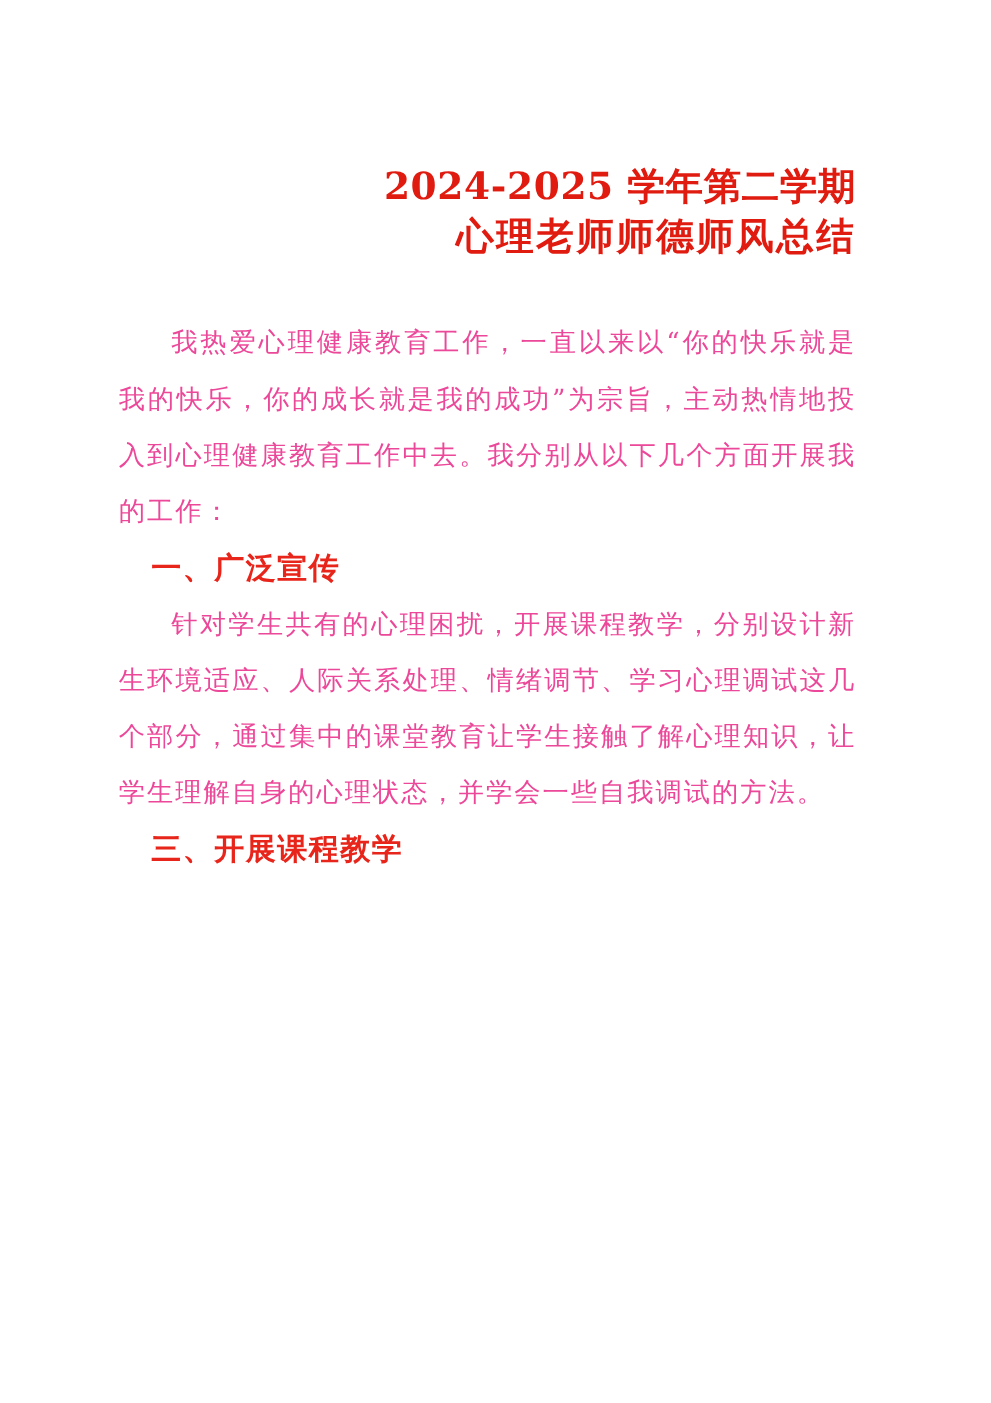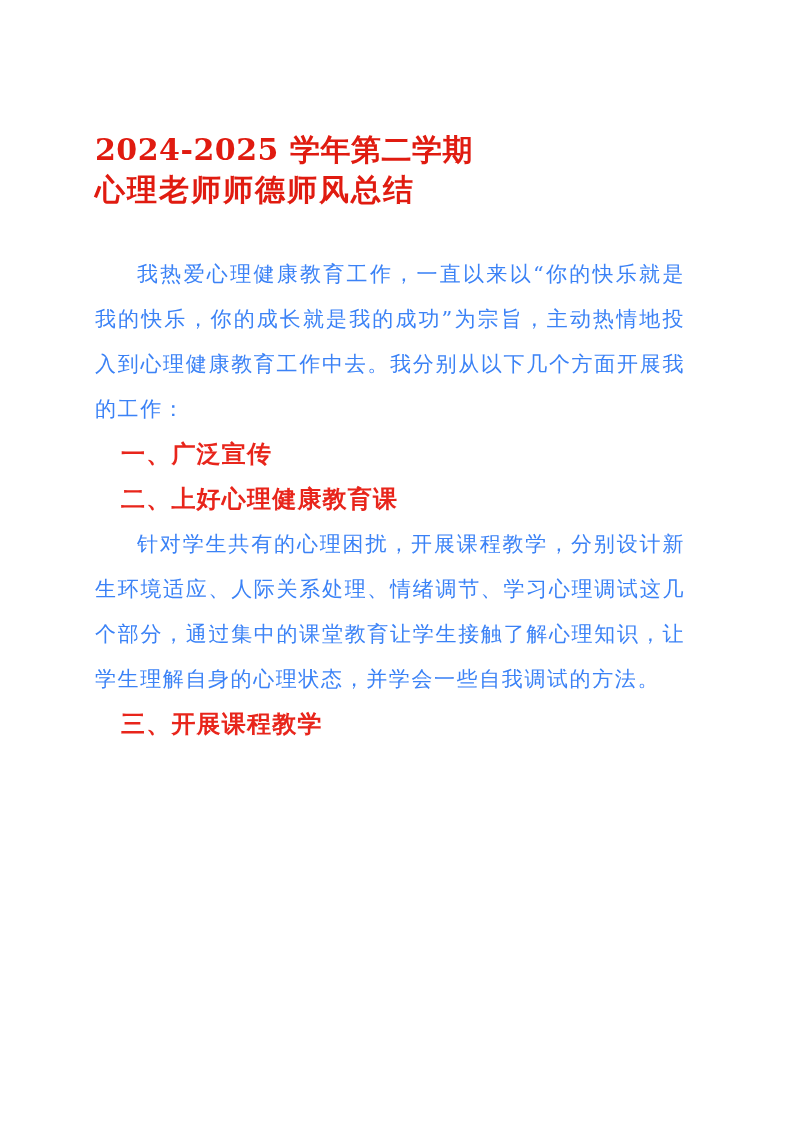--- a/index.html
+++ b/index.html
@@ -20,21 +20,21 @@
     position: absolute;
     left: 95px;
     top: 0;
     width: 590px;
   }
 
   
   .doc-title {
     margin: 0;
     padding-top: 130px;
-    text-align: left;
+    text-align: right;
     color: #e01b10;
     font-family: "DejaVu Serif", "Liberation Serif", serif;
     font-weight: 700;
     font-size: 30px;
     line-height: 40px;
     letter-spacing: 1px;
   }
   .doc-title .title-line {
     display: block;
     white-space: nowrap;
@@ -55,21 +55,21 @@
     font-size: 24px;
     line-height: 45px;
     text-indent: 26px;
     letter-spacing: 1.2px;
     white-space: nowrap;
   }
 
   
   .body-paragraph {
     margin: 0;
-    color: #3b82f6;
+    color: #ec4899;
     font-family: "DejaVu Serif", "Liberation Serif", serif;
     font-weight: 400;
     font-size: 21px;
     line-height: 45px;
     text-indent: 42px;
     text-align: justify;
     text-justify: inter-character;
     letter-spacing: 1.6px;
     word-break: break-all;
   }
@@ -86,19 +86,18 @@
     <h1 class="doc-title">
       <span class="title-line title-line-1">2024-2025 学年第二学期</span>
       <span class="title-line title-line-2">心理老师师德师风总结</span>
     </h1>
 
     <div class="lead-gap"></div>
 
     <div id="content-blocks">
         <p class="body-paragraph">我热爱心理健康教育工作，一直以来以“你的快乐就是我的快乐，你的成长就是我的成功”为宗旨，主动热情地投入到心理健康教育工作中去。我分别从以下几个方面开展我的工作：</p>
         <p class="section-heading">一、广泛宣传</p>
-        <p class="section-heading">二、上好心理健康教育课</p>
         <p class="body-paragraph">针对学生共有的心理困扰，开展课程教学，分别设计新生环境适应、人际关系处理、情绪调节、学习心理调试这几个部分，通过集中的课堂教育让学生接触了解心理知识，让学生理解自身的心理状态，并学会一些自我调试的方法。</p>
         <p class="section-heading">三、开展课程教学</p>
       </div>
 
   </div>
 </div>
 
 </body></html>

